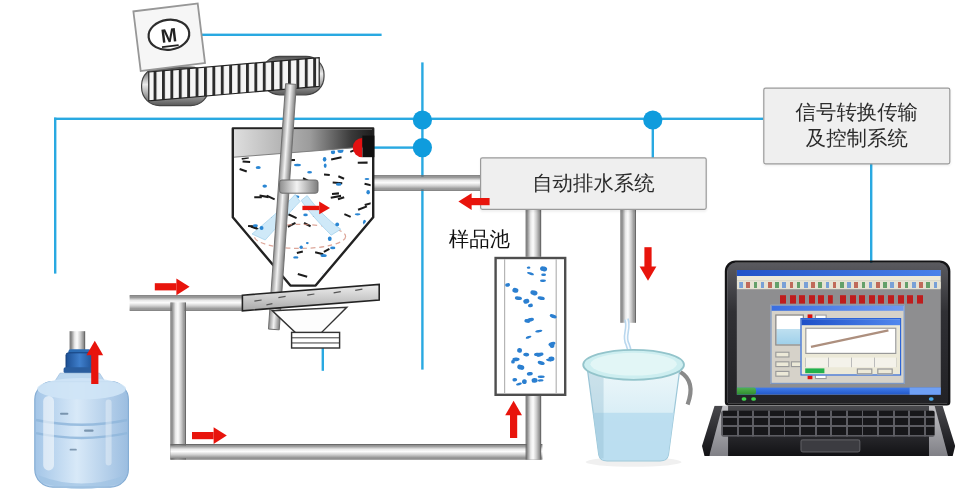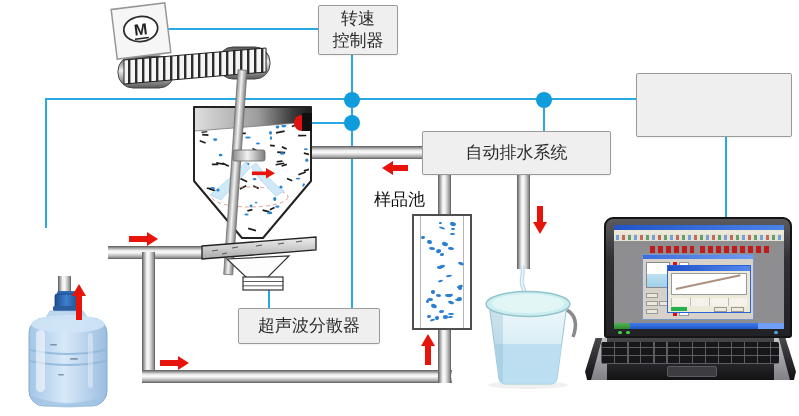--- a/index.html
+++ b/index.html
@@ -267,31 +267,26 @@
         <line x1="178" y1="244" x2="184" y2="243"></line>
       <line x1="196" y1="242" x2="202" y2="241"></line>
         <line x1="122" y1="254" x2="127" y2="253"></line>
     </g>
     <polygon points="127,259 189,256 168,277 147,278" fill="#fdfdfd" stroke="#333" stroke-width="1.2"></polygon>
     <rect x="143" y="277" width="40" height="13" fill="#fff" stroke="#333" stroke-width="1.2"></rect>
     <line x1="143" y1="281.5" x2="183" y2="281.5" stroke="#333" stroke-width=".8"></line>
     <line x1="143" y1="285.8" x2="183" y2="285.8" stroke="#333" stroke-width=".8"></line>
   </svg>
 
-  <div class="lbox" style="left:318px;top:5px;width:78px;height:48px">
-    <span>转速</span>
-    <span>控制器</span>
+  <div class="lbox" style="left:636px;top:73px;width:154px;height:62px">
+    <span>信号转换传输</span>
+    <span>及控制系统</span>
   </div>
-  <div class="lbox" style="left:636px;top:73px;width:154px;height:62px">
-  </div>
-  <div class="lbox" style="left:422px;top:131px;width:187px;height:42px">
+  <div class="lbox" style="left:400px;top:131px;width:187px;height:42px">
     <span>自动排水系统</span>
-  </div>
-  <div class="lbox" style="left:238px;top:308px;width:140px;height:34px">
-    <span>超声波分散器</span>
   </div>
 
   <div class="tlabel" style="left:374px;top:188px">样品池</div>
 
   <div class="cell">
     <div class="iw" style="left:6px"></div>
     <div class="iw" style="right:6px"></div>
     <div id="cell-particles" style="position:absolute;left:0;top:0;right:0;bottom:0;overflow:hidden">
         <span style="position: absolute; left: 12.5px; top: 23.7px; width: 5.3px; height: 3.8px; background: rgb(43, 127, 208); border-radius: 50%; transform: rotate(13deg);"></span>
         <span style="position: absolute; left: 41.2px; top: 82.5px; width: 4.8px; height: 2.2px; background: rgb(43, 127, 208); border-radius: 50%; transform: rotate(11deg);"></span>

